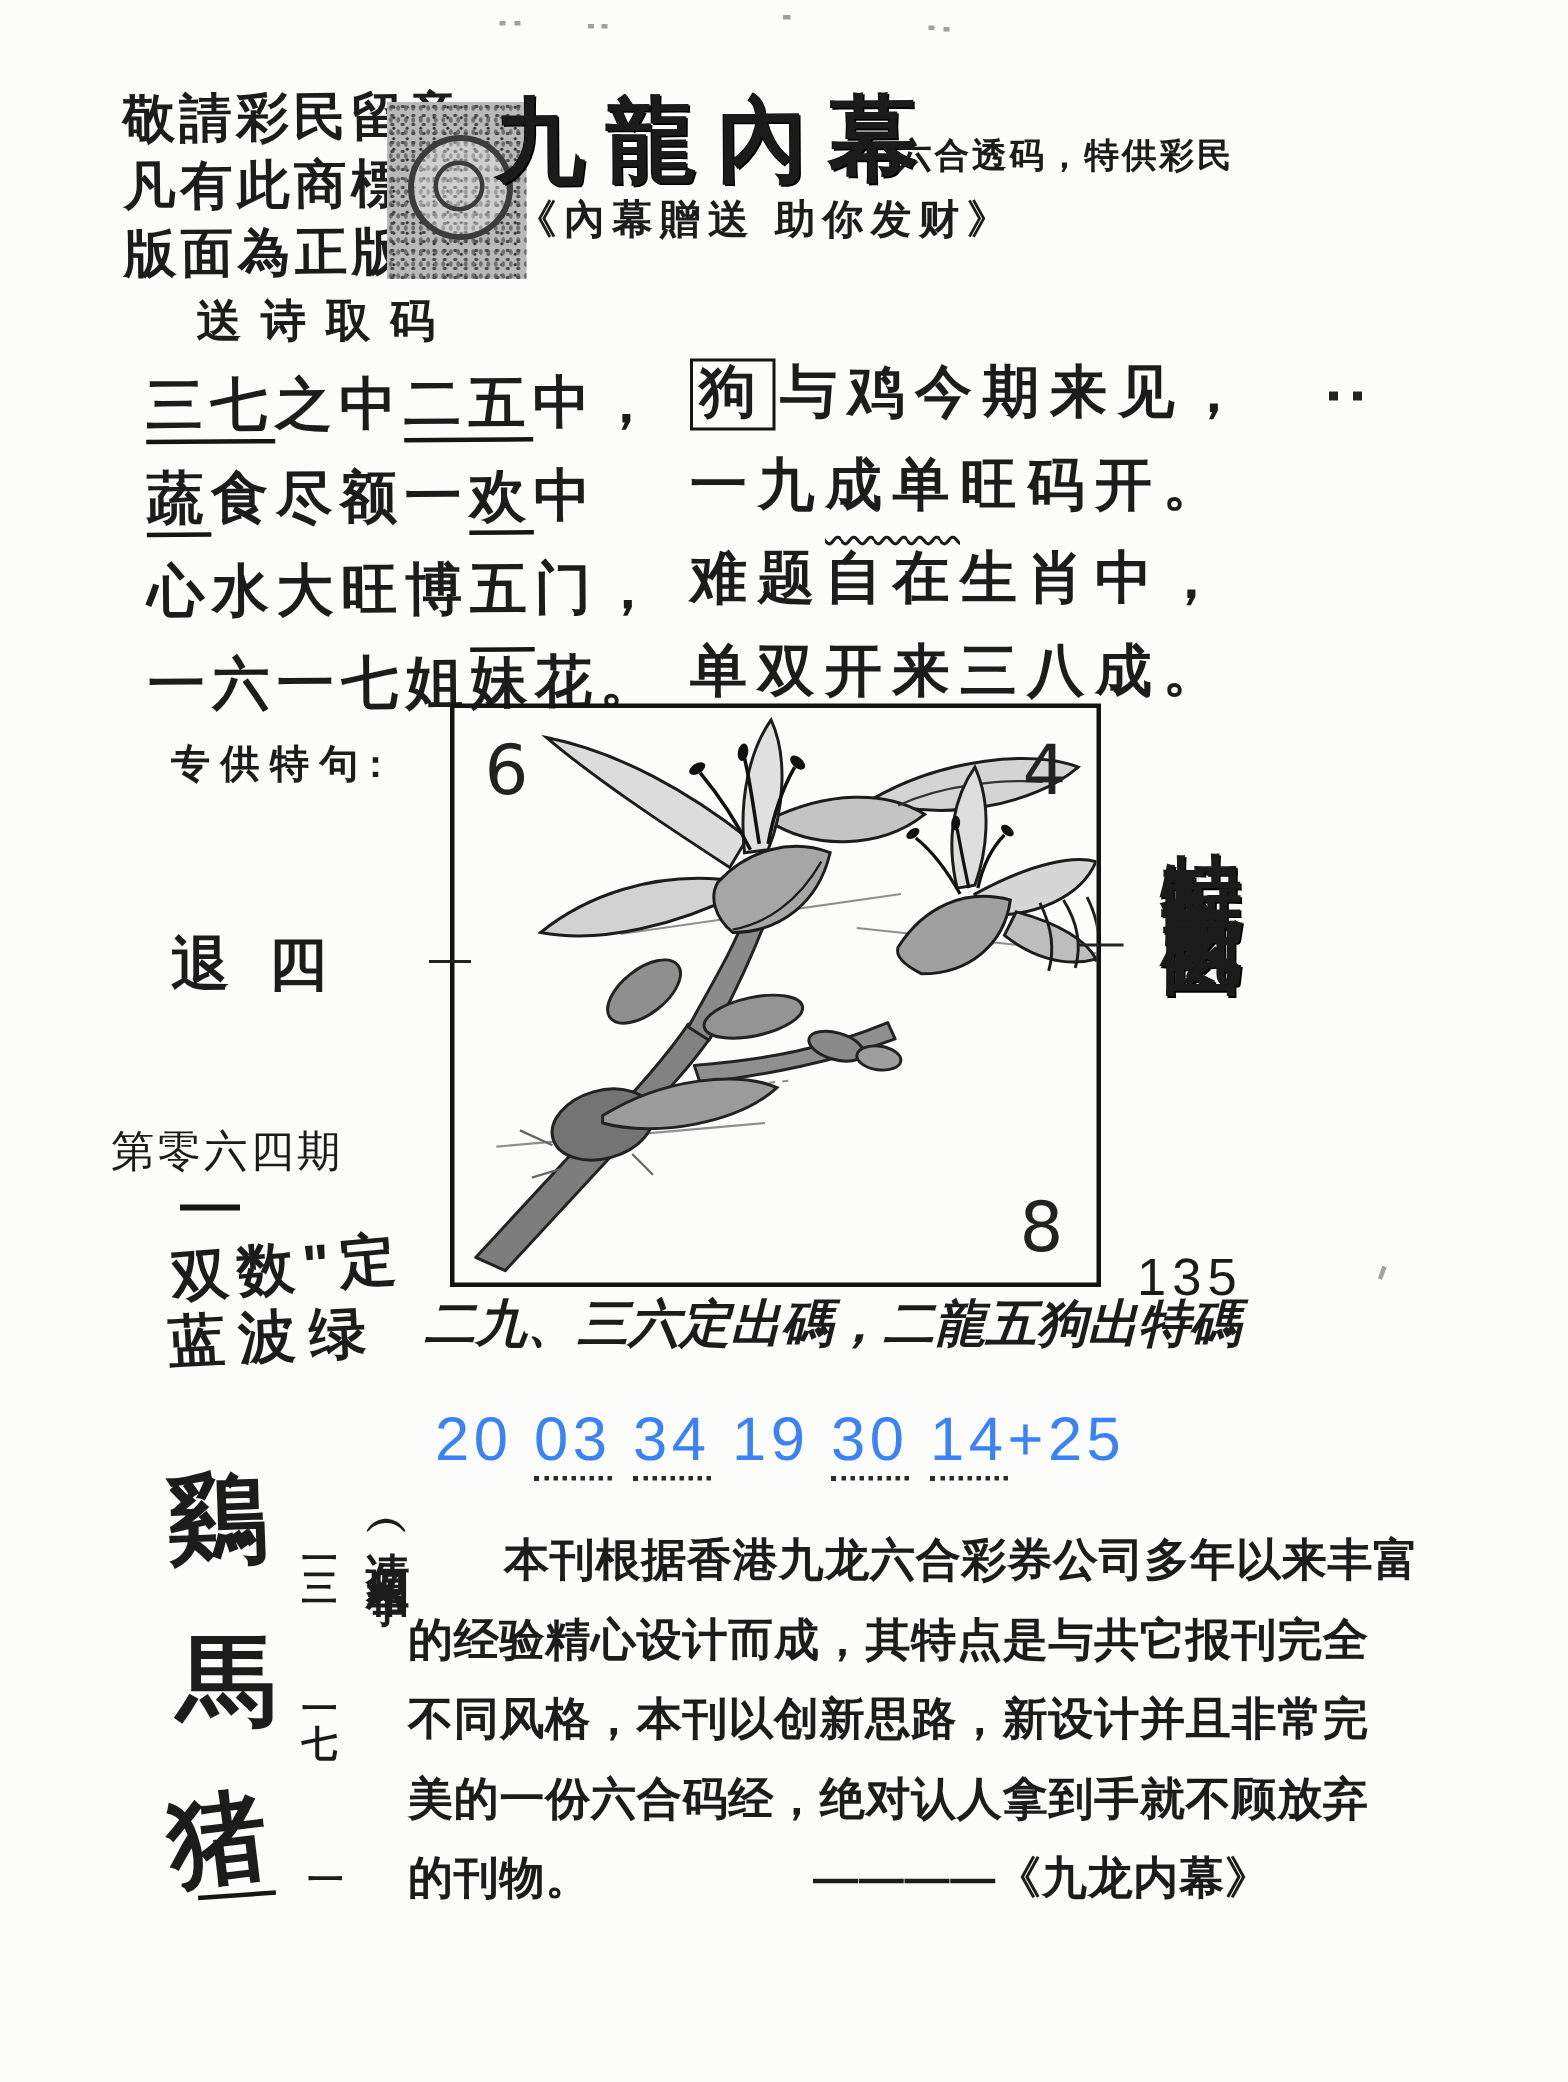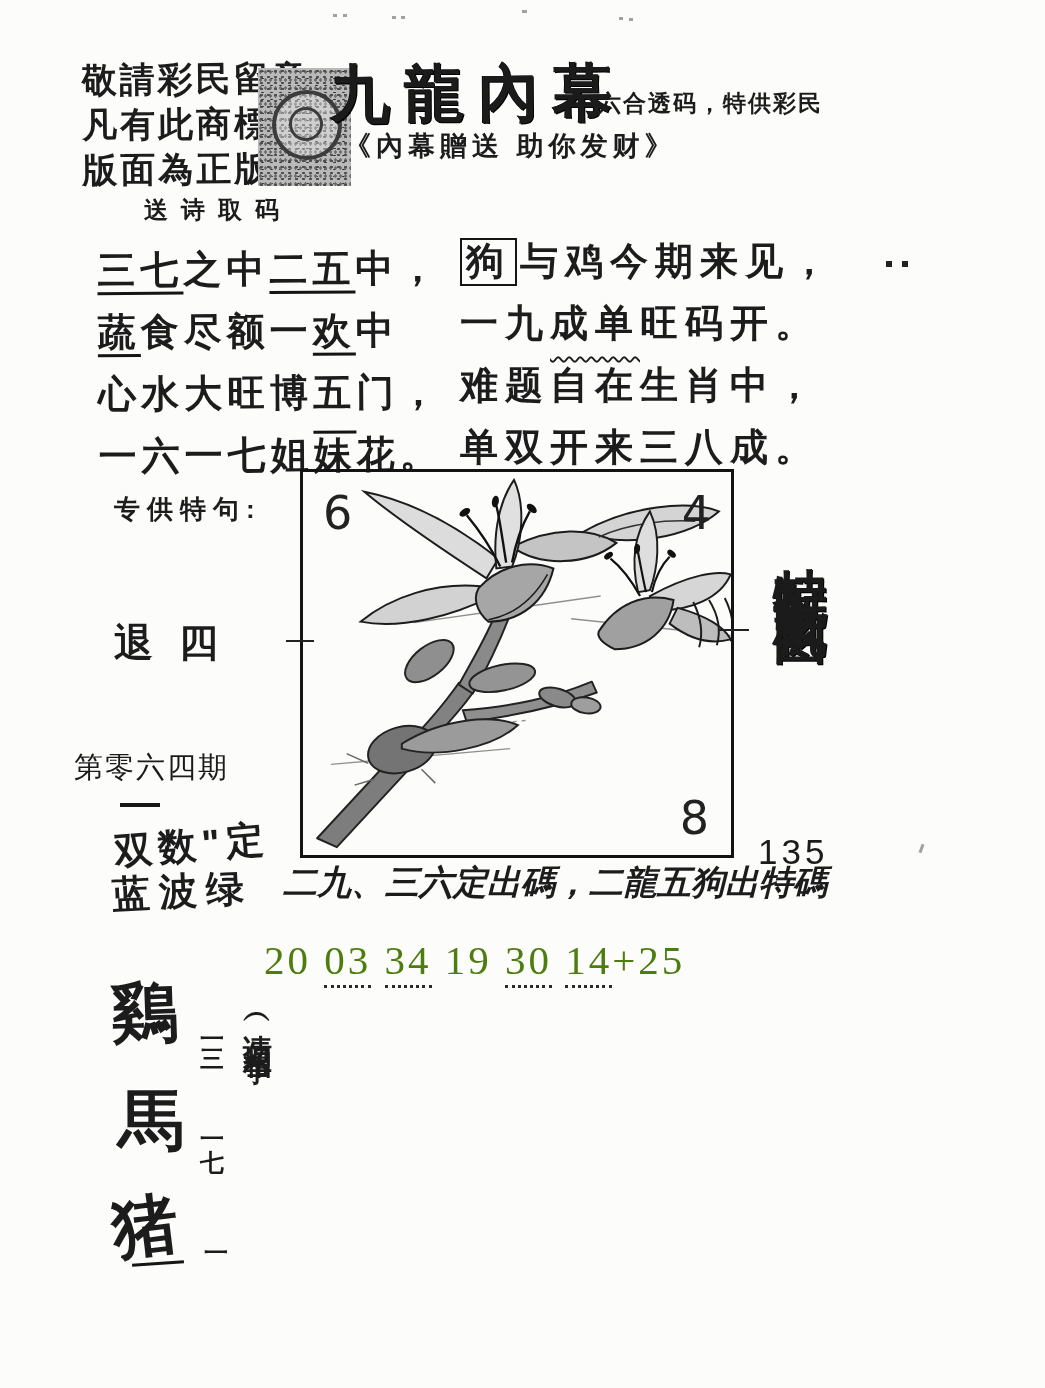--- a/index.html
+++ b/index.html
@@ -6,21 +6,21 @@
   #page {
     position:relative; width:1045px; height:1388px; margin:0 auto;
     background:#fcfcfb; color:#1b1b1b; overflow:hidden;
     font-family:"Liberation Sans", sans-serif;
   }
   .abs { position:absolute; }
   .hand { font-weight:600; color:#1c1c1c; }
 
   
   #notice { left:82px; top:56px; font-size:35px; line-height:45px; letter-spacing:3px; transform:rotate(-0.6deg); }
-  #notice-sub { left:144px; top:194px; font-size:24px; letter-spacing:13px;text-align:right; }
+  #notice-sub { left:131px; top:194px; font-size:30px; letter-spacing:13px;text-align:right; }
 
   
   #stamp { left:258px; top:68px; width:93px; height:118px;
     background-color:#b9b9b9;
     background-image:
       radial-gradient(#4c4c4c 1.1px, transparent 1.6px),
       radial-gradient(#6e6e6e 1px, transparent 1.4px),
       radial-gradient(#2f2f2f .9px, transparent 1.3px);
     background-size:7px 6px, 5px 8px, 9px 7px; }
   #stamp-emblem { position:absolute; left:14px; top:22px; width:62px; height:62px;
@@ -65,22 +65,22 @@
 
   
   #issue-label { left:74px; top:748px; font-size:29px; font-weight:400; letter-spacing:2px;
     font-family:"Liberation Serif", serif; }
   #issue-dash { left:120px; top:803px; width:40px; height:4px; background:#161616; }
   #issue-note1 { left:114px; top:820px; font-size:38px; letter-spacing:6px; transform:rotate(-5deg); }
   #issue-note2 { left:112px; top:866px; font-size:38px; letter-spacing:9px; transform:rotate(-3deg); }
 
   
   #code-line { left:283px; top:860px; font-size:34px; letter-spacing:0px; white-space:nowrap;font-style:italic; }
-  #numbers-line { left:264px; top:936px; font-size:41px; letter-spacing:3px;
-    font-family:Liberation Serif, serif; color:#4d7c0f; }
+  #numbers-line { left:290px; top:936px; font-size:41px; letter-spacing:3px;
+    font-family:Liberation Sans, sans-serif; color:#3b82f6; }
 
   
   .zodiac-big { position:absolute; font-size:66px; font-weight:700; }
   .zodiac-note { position:absolute; writing-mode:vertical-rl; font-size:24px; font-weight:600; letter-spacing:4px; }
   #zo-1 { left:112px; top:968px; transform:rotate(-2deg); }
   #zn-1 { left:196px; top:1026px; }
   #zo-2 { left:118px; top:1076px; }
   #zn-2 { left:196px; top:1126px; }
   #zo-3 { left:112px; top:1182px; transform:rotate(-7deg); }
   #zn-3 { left:200px; top:1240px; }
@@ -231,14 +231,23 @@
 
   <div class="zodiac-big hand" id="zo-1">鷄</div>
   <div class="zodiac-note" id="zn-1">一三</div>
   <div class="zodiac-big hand" id="zo-2">馬</div>
   <div class="zodiac-note" id="zn-2">一七</div>
   <div class="zodiac-big hand" id="zo-3">猪</div>
   <div class="zodiac-note" id="zn-3">一</div>
   <div id="zo-underline" class="abs"></div>
   <div id="zodiac-aside" class="abs hand">（请勿相争）</div>
 
+  <div id="footer" class="abs hand">
+    <div class="fl">本刊根据香港九龙六合彩券公司多年以来丰富</div>
+    <div class="fl">的经验精心设计而成，其特点是与共它报刊完全</div>
+    <div class="fl">不同风格，本刊以创新思路，新设计并且非常完</div>
+    <div class="fl">美的一份六合码经，绝对认人拿到手就不顾放弃</div>
+    <div class="fl">
+      <span>的刊物。</span><span id="footer-signature">————《九龙内幕》</span>
+    </div>
+  </div>
 
 </div>
 
 </body></html>

